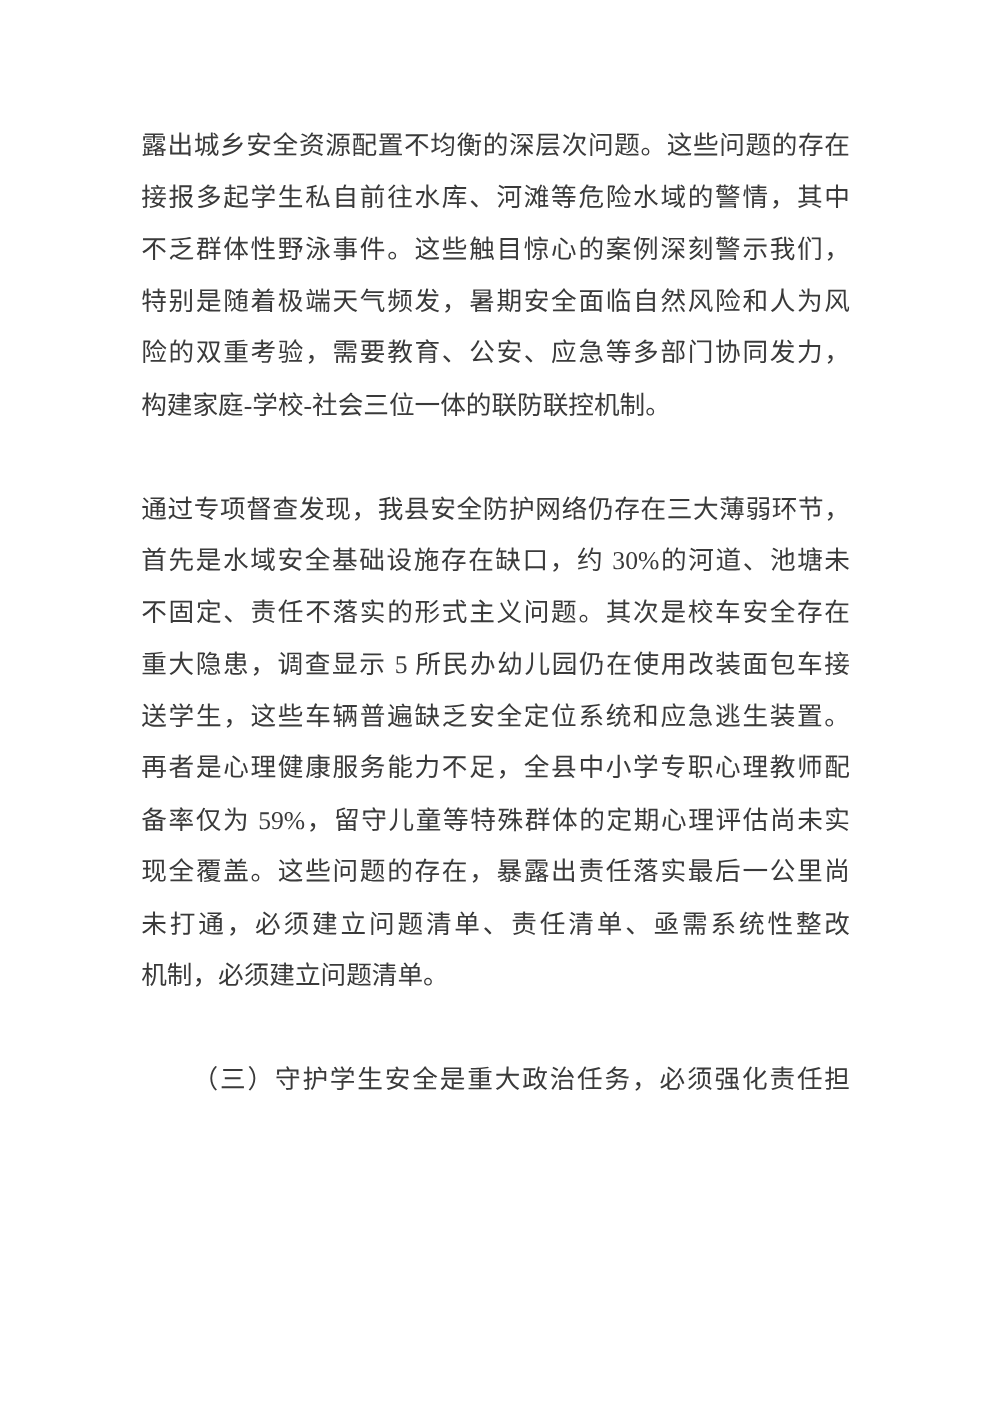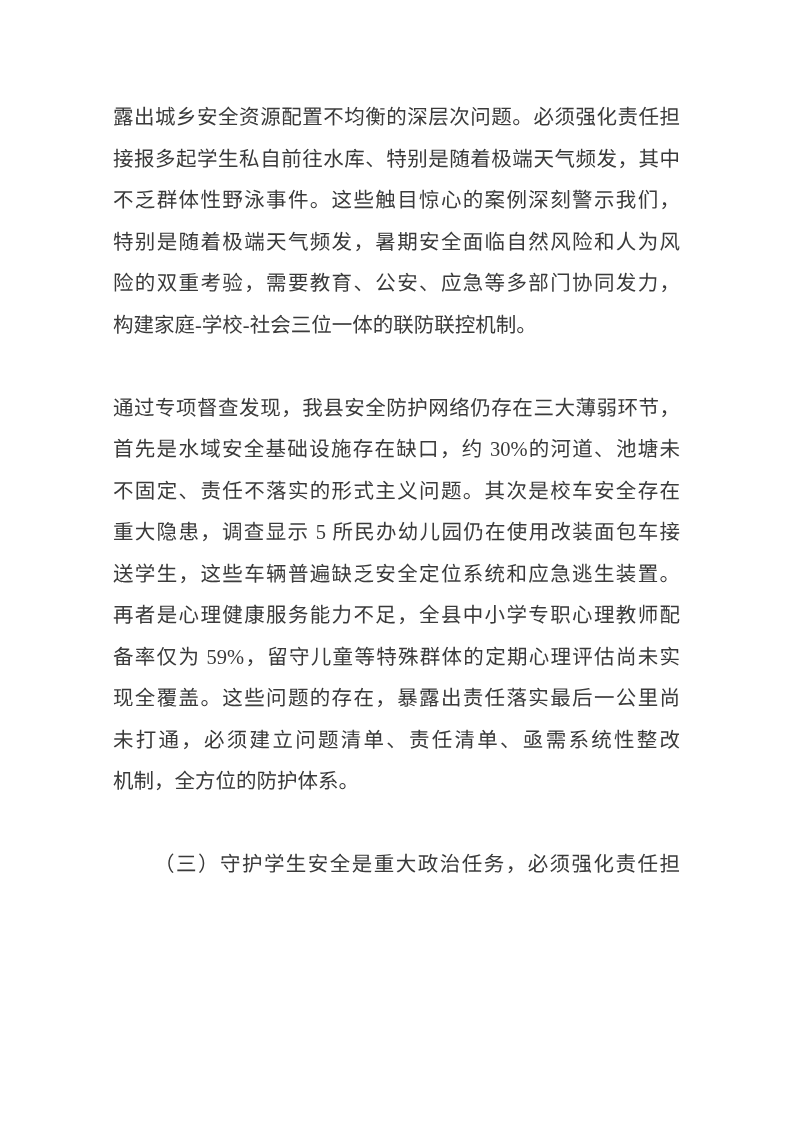--- a/index.html
+++ b/index.html
@@ -48,39 +48,39 @@
     text-indent: 41px;
   }
 </style>
 </head>
 <body>
 
 <div class="page">
   <div class="content">
 
     <div class="paragraph">
-      <div class="line">露出城乡安全资源配置不均衡的深层次问题。必须强化责任担</div>
-      <div class="line">接报多起学生私自前往水库、特别是随着极端天气频发，其中</div>
+      <div class="line">露出城乡安全资源配置不均衡的深层次问题。这些问题的存在</div>
+      <div class="line">接报多起学生私自前往水库、河滩等危险水域的警情，其中</div>
       <div class="line">不乏群体性野泳事件。这些触目惊心的案例深刻警示我们，</div>
       <div class="line">特别是随着极端天气频发，暑期安全面临自然风险和人为风</div>
       <div class="line">险的双重考验，需要教育、公安、应急等多部门协同发力，</div>
       <div class="line para-end">构建家庭-学校-社会三位一体的联防联控机制。</div>
     </div>
 
     <div class="paragraph">
       <div class="line">通过专项督查发现，我县安全防护网络仍存在三大薄弱环节，</div>
       <div class="line">首先是水域安全基础设施存在缺口，约 30%的河道、池塘未</div>
       <div class="line">不固定、责任不落实的形式主义问题。其次是校车安全存在</div>
       <div class="line">重大隐患，调查显示 5 所民办幼儿园仍在使用改装面包车接</div>
       <div class="line">送学生，这些车辆普遍缺乏安全定位系统和应急逃生装置。</div>
       <div class="line">再者是心理健康服务能力不足，全县中小学专职心理教师配</div>
       <div class="line">备率仅为 59%，留守儿童等特殊群体的定期心理评估尚未实</div>
       <div class="line">现全覆盖。这些问题的存在，暴露出责任落实最后一公里尚</div>
       <div class="line">未打通，必须建立问题清单、责任清单、亟需系统性整改</div>
-      <div class="line para-end">机制，全方位的防护体系。</div>
+      <div class="line para-end">机制，必须建立问题清单。</div>
     </div>
 
     <div class="paragraph">
       <div class="line indent">（三）守护学生安全是重大政治任务，必须强化责任担</div>
     </div>
 
   </div>
 </div>
 
 </body></html>

